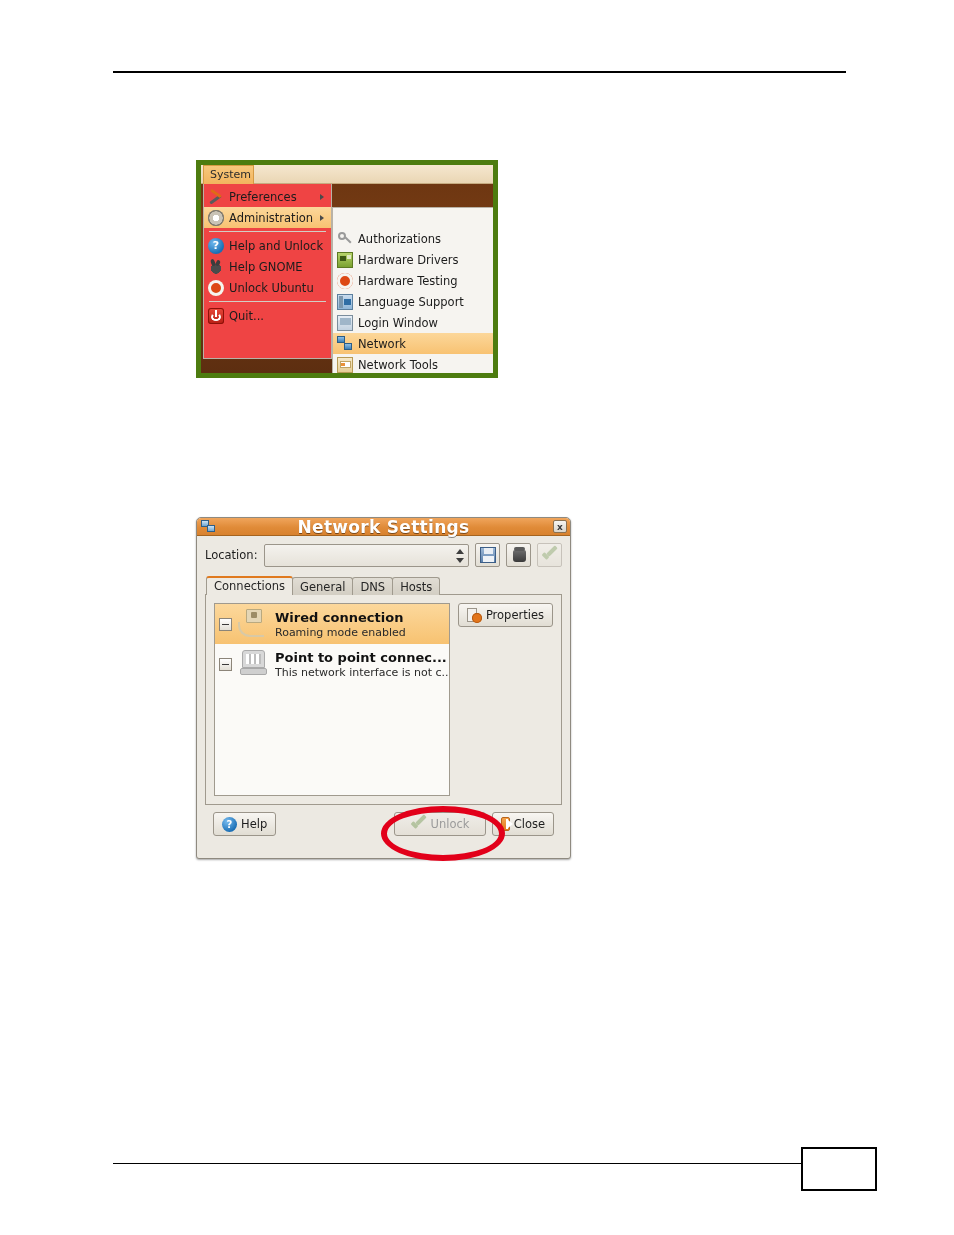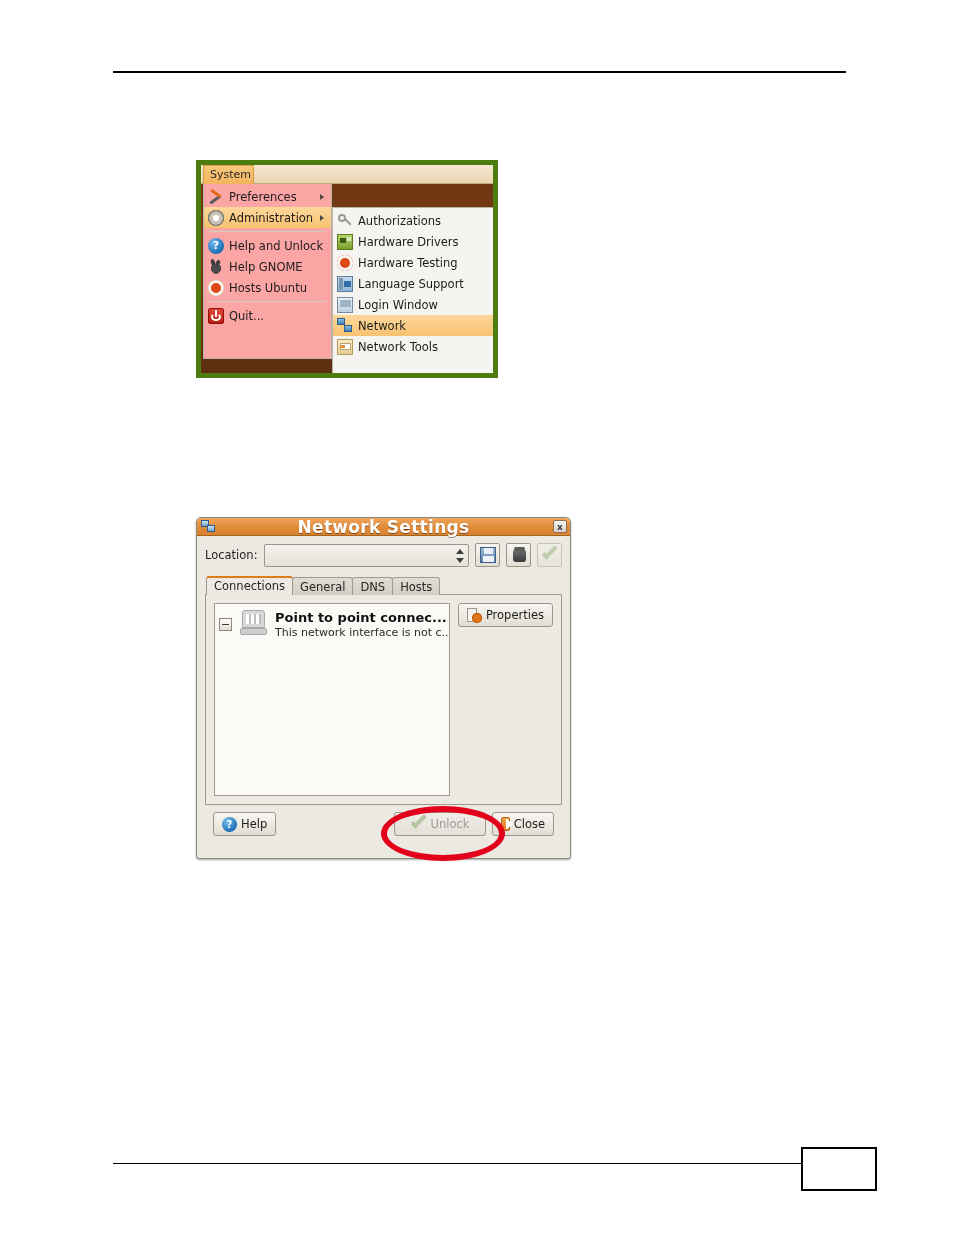--- a/index.html
+++ b/index.html
@@ -87,37 +87,37 @@
     padding: 2px 0 0 6px;
   }
 
   
   .menu-primary {
     position: absolute;
     left: 2px;
     top: 19px;
     width: 129px;
     height: 175px;
-    background: #fca5a5;
+    background: #ef4444;
     border: 1px solid #b9b2a6;
     border-top: none;
     box-sizing: border-box;
     padding: 2px 0;
   }
   
   .menu-sub {
     position: absolute;
     left: 131px;
     top: 42px;
     width: 168px;
     height: 174px;
     background: #f6f4f0;
     border: 1px solid #b9b2a6;
     box-sizing: border-box;
-    padding: 2px 0;
+    padding: 20px 0;
     overflow: hidden;
   }
 
   .mi {
     position: relative;
     display: flex;
     align-items: center;
     height: 21px;
     padding-left: 4px;
     white-space: nowrap;
@@ -467,21 +467,21 @@
       <span class="mi-label">Help and Unlock</span>
     </div>
 
     <div class="mi">
       <span class="ico ico-gnome"></span>
       <span class="mi-label">Help GNOME</span>
     </div>
 
     <div class="mi">
       <span class="ico ico-ubuntu"></span>
-      <span class="mi-label">Hosts Ubuntu</span>
+      <span class="mi-label">Unlock Ubuntu</span>
     </div>
 
     <div class="mi-sep"></div>
 
     <div class="mi">
       <span class="ico ico-quit"></span>
       <span class="mi-label">Quit...</span>
     </div>
   </div>
 
@@ -548,20 +548,30 @@
       <div class="tab active">Connections</div>
       <div class="tab">General</div>
       <div class="tab">DNS</div>
       <div class="tab">Hosts</div>
     </div>
 
     <div class="notebook-page">
 
       <div class="conn-list">
 
+        <div class="conn-row selected">
+          <span class="expander"></span>
+          <span class="conn-ico ic-wired">
+            <span class="ic-wired-cord"></span>
+          </span>
+          <span class="conn-text">
+            <span class="conn-title">Wired connection</span>
+            <span class="conn-sub">Roaming mode enabled</span>
+          </span>
+        </div>
 
         <div class="conn-row">
           <span class="expander"></span>
           <span class="conn-ico ic-phone">
             <span class="ic-phone-base"></span>
           </span>
           <span class="conn-text">
             <span class="conn-title">Point to point connec...</span>
             <span class="conn-sub">This network interface is not c...</span>
           </span>

